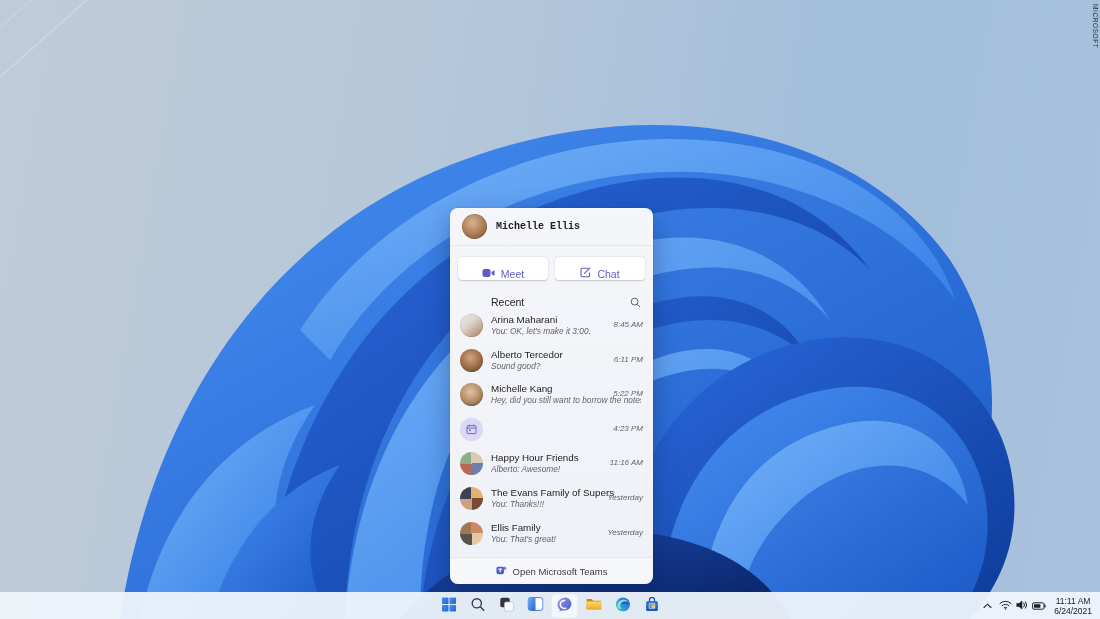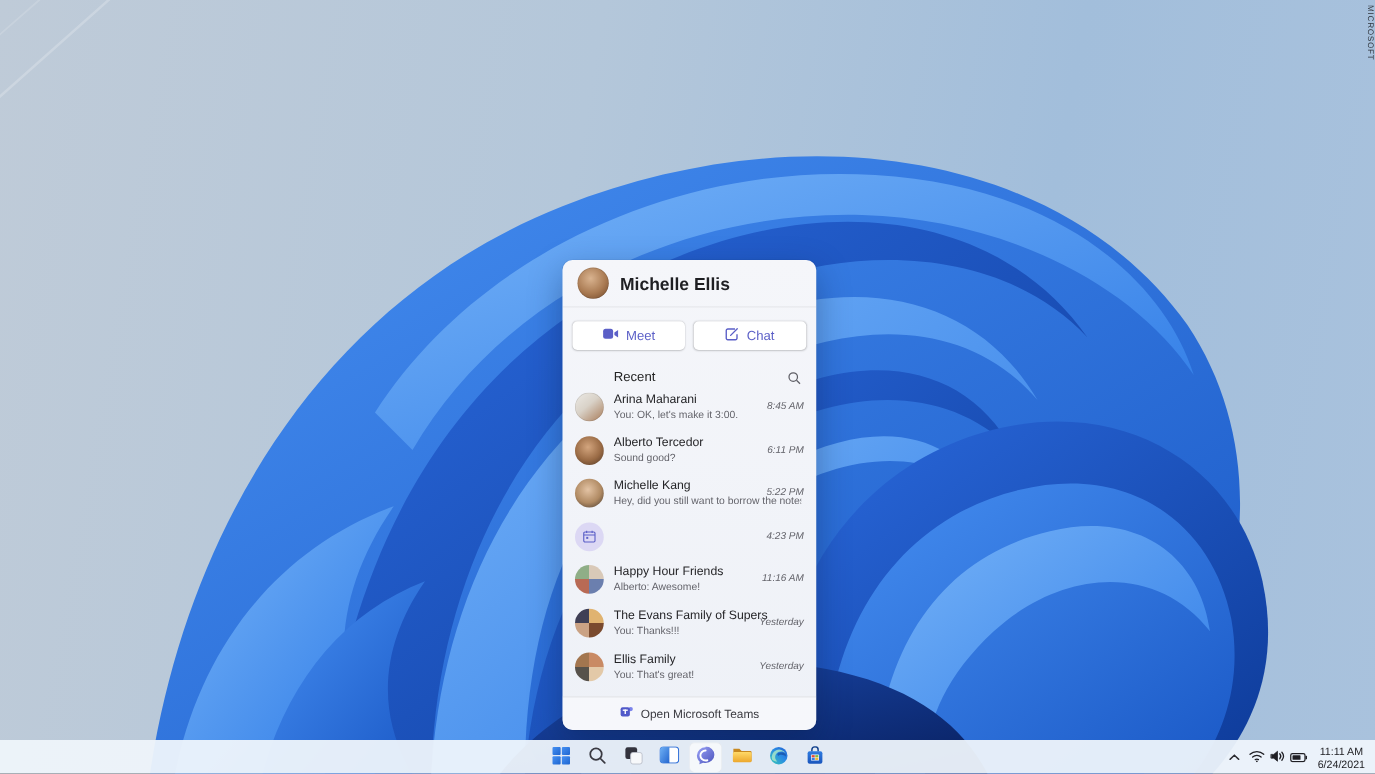--- a/index.html
+++ b/index.html
@@ -20,39 +20,39 @@
     background:linear-gradient(180deg,#f5f6fa 0%,#eef1f7 100%);
     border-radius:8px; box-shadow:0 10px 26px rgba(10,30,70,0.35), 0 0 0 0.5px rgba(0,0,0,0.08);
     display:flex; flex-direction:column; overflow:hidden;
   }
   .fly-header {
     height:38px; display:flex; align-items:center; gap:9px; padding:0 12px;
     border-bottom:1px solid rgba(0,0,0,0.055); flex:0 0 auto;
   }
   .avatar { border-radius:50%; flex:0 0 auto; }
   .av-header { width:25px; height:25px; background:radial-gradient(circle at 42% 35%, #d9b38f 0%, #a97a52 55%, #6b4226 100%); box-shadow:inset 0 0 0 0.5px rgba(0,0,0,0.15); }
-  .fly-user { font-size:14px; font-weight:bold; color:#1f1f23; }
+  .fly-user { font-size:10px; font-weight:bold; color:#1f1f23;font-family:Liberation Mono, monospace; }
   .fly-actions { display:flex; gap:7px; padding:11px 8px 8px 8px; flex:0 0 auto; }
   .fly-btn {
     flex:1; height:23px; background:#ffffff; border:none; border-radius:4px;
     box-shadow:0 0.5px 1.5px rgba(0,0,0,0.18), 0 0 0 0.5px rgba(0,0,0,0.04);
-    display:flex; align-items:center; justify-content:center; gap:6px;
+    display:flex; align-items:flex-end; justify-content:center; gap:6px;
     font-family:inherit; font-size:10.5px; color:#5b5fc7; cursor:pointer;
   }
   .fly-recent-row { display:flex; align-items:center; justify-content:space-between; padding:6px 11px 4px 11px; flex:0 0 auto;margin-left:30px; }
   .fly-recent-label { font-size:10.5px; color:#242424; }
   .fly-list { flex:1 1 auto; overflow:hidden; }
   .chat-item {
     position:relative; height:34.6px; display:flex; align-items:flex-start; gap:8px;
     padding:0 10px 0 10px; cursor:pointer;
   }
   .av-sm { width:23px; height:23px; }
   .chat-texts { min-width:0; flex:1; padding-right:2px; }
   .chat-name { font-size:9.8px; color:#242427; line-height:12px; white-space:nowrap; overflow:hidden; }
-  .chat-preview { font-size:8.3px; color:#64646b; line-height:10px; white-space:nowrap; overflow:hidden; }
+  .chat-preview { font-size:8.3px; color:#64646b; line-height:10px; white-space:nowrap; overflow:hidden;font-style:italic; }
   .chat-time { position:absolute; right:10px; top:6px; font-size:8px; color:#64646b;font-style:italic; }
   .av1 { background:linear-gradient(140deg,#eceae6 0%,#d9d2c8 45%,#a87b58 100%); box-shadow:inset 0 0 0 0.5px rgba(0,0,0,0.12); }
   .av2 { background:radial-gradient(circle at 45% 38%, #d3a57e 0%, #9a6b45 55%, #4a3323 100%); }
   .av3 { background:radial-gradient(circle at 45% 38%, #e3c3a4 0%, #b08a63 55%, #3d3129 100%); }
   .av4 { background:#dcd8f4; display:flex; align-items:center; justify-content:center; }
   .av5 { background:conic-gradient(#d9c9b8 0 25%, #6b7fae 25% 50%, #b86a55 50% 75%, #8fae87 75% 100%); }
   .av6 { background:conic-gradient(#e0b370 0 25%, #7a4a2e 25% 50%, #caa284 50% 75%, #3f3f55 75% 100%); }
   .av7 { background:conic-gradient(#c98a64 0 25%, #e3c9a8 25% 50%, #57524b 50% 75%, #a3764f 75% 100%); }
   .fly-footer {
     flex:0 0 auto; height:27px; border-top:1px solid rgba(0,0,0,0.07);

